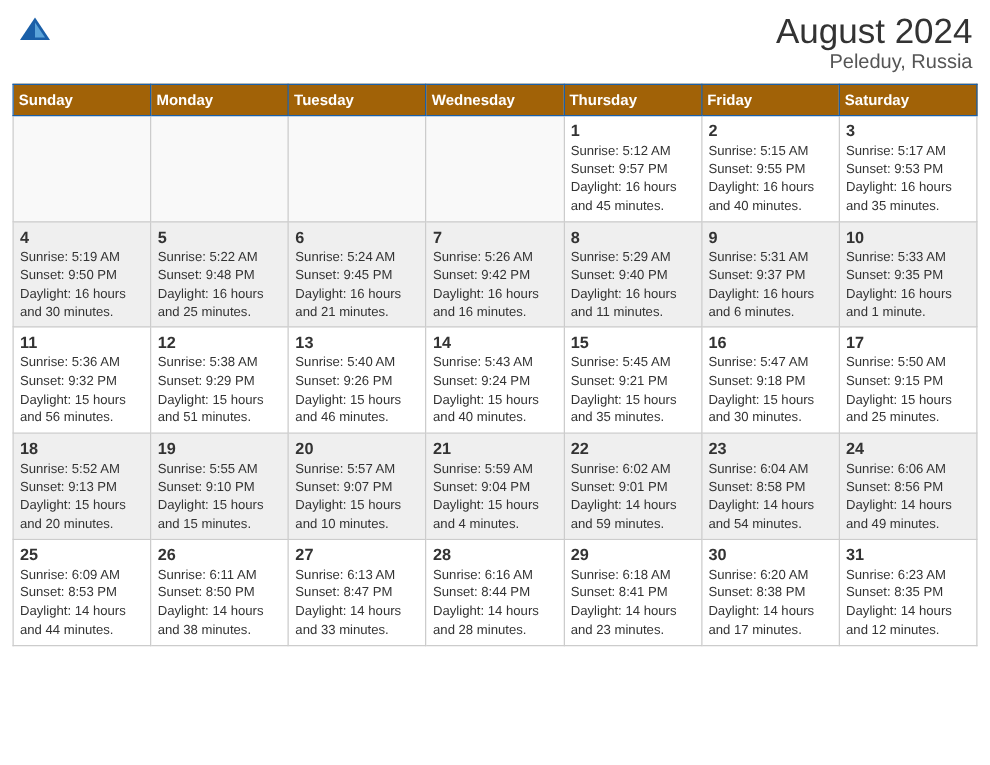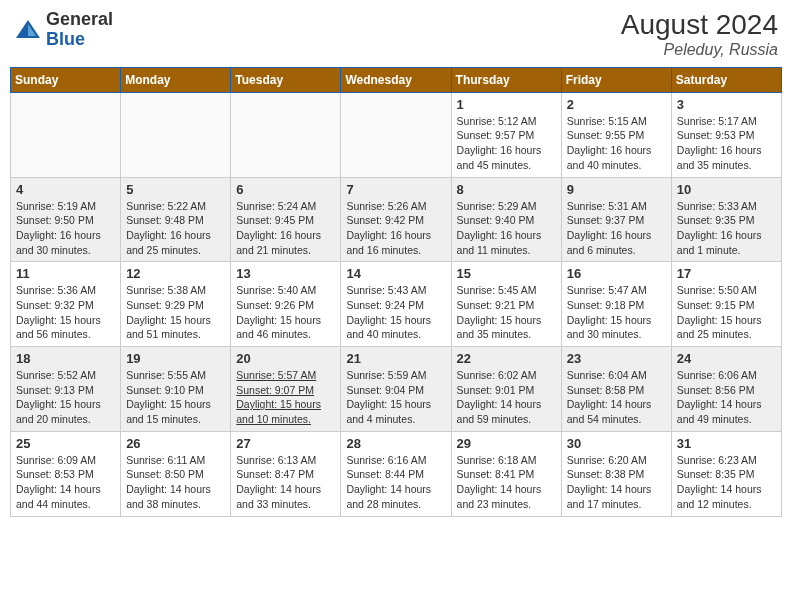--- a/index.html
+++ b/index.html
@@ -46,21 +46,20 @@
     }
     .month-year {
       font-size: 28px;
       font-weight: normal;
       color: #333;
       line-height: 1.1;
     }
     .location {
       font-size: 16px;
       color: #555;
-      font-style: italic;
     }
     .calendar {
       width: 100%;
       border-collapse: collapse;
       font-size: 10.5px;
     }
     .calendar th {
       background-color: #a16207;
       color: white;
       padding: 5px 4px;
@@ -101,24 +100,20 @@
   </style>
 </head>
 <body>
 
 <div class="header">
   <div class="logo">
     <svg class="logo-icon" viewBox="0 0 28 28">
       <polygon points="14,4 26,22 2,22" fill="#1a5fa8"></polygon>
       <polygon points="14,8 22,20 14,20" fill="#5ba3d9"></polygon>
     </svg>
-    <div class="logo-text">
-      <span class="logo-general">General</span>
-      <span class="logo-blue">Blue</span>
-    </div>
   </div>
   <div class="title-section">
     <div class="month-year">August 2024</div>
     <div class="location">Peleduy, Russia</div>
   </div>
 </div>
 
 <table class="calendar">
   <thead>
     <tr>
@@ -271,21 +266,21 @@
         </td>
         <td>
           <span class="day-number">19</span>
           <div class="day-info" style="white-space: pre-line;">Sunrise: 5:55 AM
 Sunset: 9:10 PM
 Daylight: 15 hours
 and 15 minutes.</div>
         </td>
         <td>
           <span class="day-number">20</span>
-          <div class="day-info" style="white-space: pre-line; text-decoration: underline;">Sunrise: 5:57 AM
+          <div class="day-info" style="white-space: pre-line;">Sunrise: 5:57 AM
 Sunset: 9:07 PM
 Daylight: 15 hours
 and 10 minutes.</div>
         </td>
         <td>
           <span class="day-number">21</span>
           <div class="day-info" style="white-space: pre-line;">Sunrise: 5:59 AM
 Sunset: 9:04 PM
 Daylight: 15 hours
 and 4 minutes.</div>

